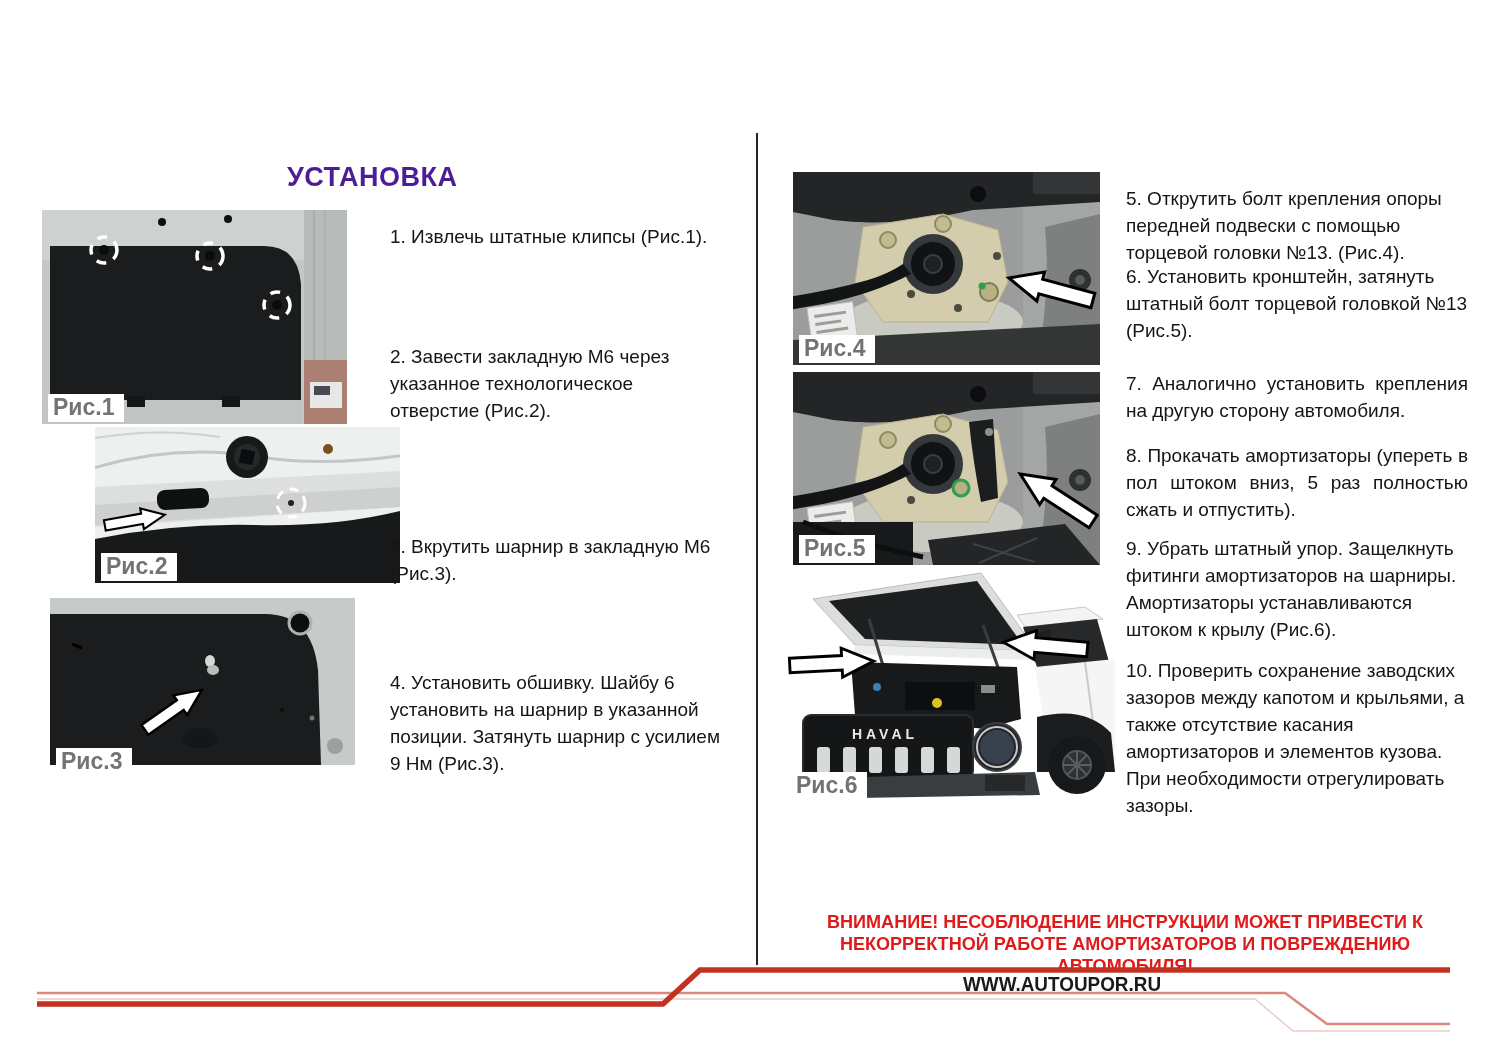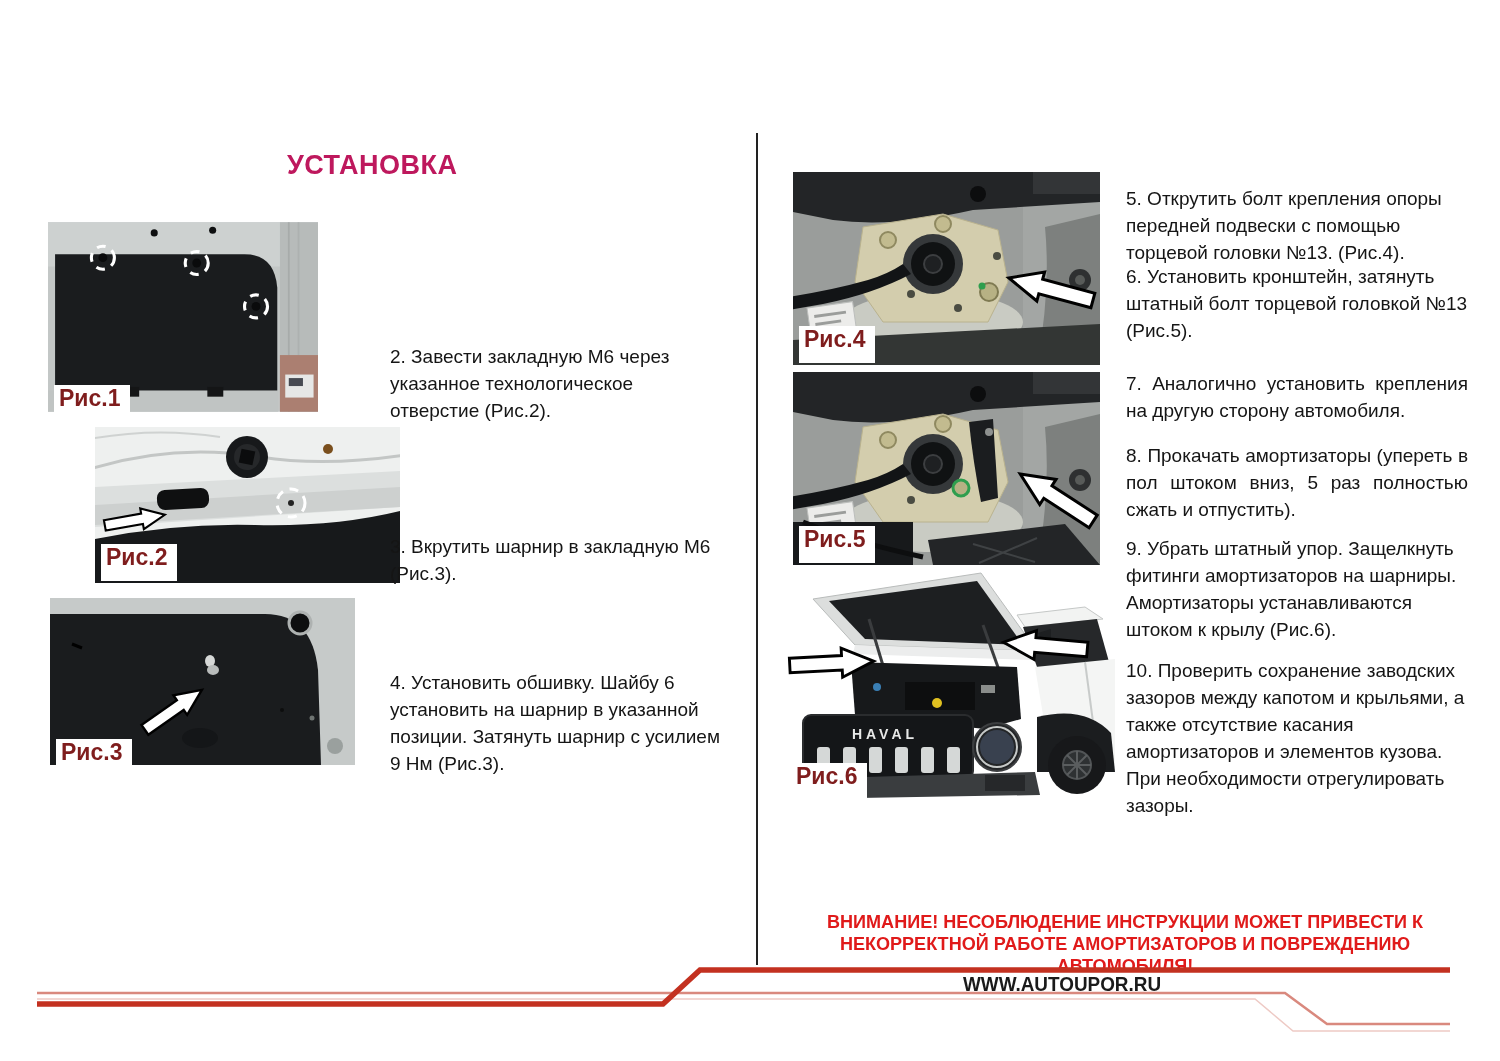--- a/index.html
+++ b/index.html
@@ -1,24 +1,24 @@
 <!DOCTYPE html>
 <html><head>
 <meta charset="utf-8">
 <style>
   html,body{margin:0;padding:0;background:#ffffff;}
   .page{position:relative;width:1500px;height:1061px;background:#ffffff;overflow:hidden;
         font-family:"Liberation Sans",sans-serif;color:#1a1a1a;}
-  .title{position:absolute;left:287px;top:150px;font-size:27px;font-weight:bold;
-         letter-spacing:.5px;color:#be185d;}
+  .title{position:absolute;left:287px;top:162px;font-size:27px;font-weight:bold;
+         letter-spacing:.5px;color:#4c1d95;}
   .divider{position:absolute;left:756px;top:133px;width:2px;height:832px;background:#222;}
   .figure{position:absolute;}
   .figure svg{display:block;width:100%;height:100%;}
-  .fig-label{position:absolute;left:6px;bottom:2px;background:#ffffff;color:#7f1d1d;
-             font-weight:bold;font-size:23px;line-height:27px;padding:0 10px 10px 5px;}
+  .fig-label{position:absolute;left:6px;bottom:2px;background:#ffffff;color:#737373;
+             font-weight:bold;font-size:23px;line-height:27px;padding:0 10px 1px 5px;}
   .step{position:absolute;font-size:19px;line-height:27px;color:#151515;}
   .col-left{left:390px;width:336px;}
   .col-right{left:1126px;width:342px;}
   .justify{text-align:justify;}
   .warning{position:absolute;left:762px;top:911px;width:726px;text-align:center;
            color:#e01a1a;font-weight:bold;font-size:19px;line-height:22px;
            transform:scaleX(0.95);transform-origin:center top;}
   .website{position:absolute;left:762px;top:973px;width:600px;text-align:center;
            color:#1a1a1a;font-weight:bold;font-size:21px;line-height:22px;
            transform:scaleX(0.9);transform-origin:center top;}
@@ -34,21 +34,21 @@
     <defs>
       <g id="arrow">
         <polygon points="0,5 36,5 36,0 58,10 36,20 36,15 0,15" fill="#ffffff" stroke="#000000" stroke-width="2" stroke-linejoin="miter"></polygon>
       </g>
     </defs>
   </svg>
 
   <div class="title">УСТАНОВКА</div>
   <div class="divider"></div>
 
-  <div class="figure" style="left:48px;top:210px;width:270px;height:214px;">
+  <div class="figure" style="left:42px;top:210px;width:305px;height:214px;">
     <svg viewBox="0 0 305 214">
       <rect width="305" height="214" fill="#c3c7c6"></rect>
       <rect width="305" height="50" fill="#cdd1d0"></rect>
       <rect x="262" width="43" height="214" fill="#b7bbba"></rect>
       <line x1="272" y1="0" x2="272" y2="214" stroke="#a7abaa" stroke-width="2"></line>
       <line x1="283" y1="0" x2="283" y2="214" stroke="#adb1b0" stroke-width="2"></line>
       <rect x="262" y="150" width="43" height="64" fill="#ab7f71"></rect>
       <rect x="268" y="172" width="32" height="26" fill="#e6e7e6"></rect>
       <rect x="272" y="176" width="16" height="9" fill="#474a52"></rect>
       <path d="M8,36 H222 Q256,36 259,74 V192 H8 Z" fill="#1a1c1e"></path>
@@ -234,20 +234,21 @@
 
       <path d="M12,212 L250,205 L255,228 L15,232 Z" fill="#3a3d3f"></path>
       <rect x="200" y="208" width="40" height="16" fill="#26282a"></rect>
 
       <use href="#arrow" transform="translate(4,84) rotate(-3) scale(1.45)"></use>
       <use href="#arrow" transform="translate(301,97) rotate(185) scale(1.45)"></use>
     </svg>
     <span class="fig-label">Рис.6</span>
   </div>
 
+  <p class="step col-left" style="top:204px;">1. Извлечь штатные клипсы (Рис.1).</p>
   <p class="step col-left" style="top:324px;">2. Завести закладную М6 через указанное технологическое отверстие (Рис.2).</p>
   <p class="step col-left" style="top:514px;">3. Вкрутить шарнир в закладную М6 (Рис.3).</p>
   <p class="step col-left" style="top:650px;">4. Установить обшивку. Шайбу 6 установить на шарнир в указанной позиции. Затянуть шарнир с усилием 9 Нм (Рис.3).</p>
 
   <p class="step col-right" style="top:166px;">5. Открутить болт крепления опоры передней подвески с помощью торцевой головки №13. (Рис.4).</p>
   <p class="step col-right" style="top:244px;">6. Установить кронштейн, затянуть штатный болт торцевой головкой №13 (Рис.5).</p>
   <p class="step col-right justify" style="top:357px;margin-top:13px;">7. Аналогично установить крепления на другую сторону автомобиля.</p>
   <p class="step col-right justify" style="top:423px;">8. Прокачать амортизаторы (упереть в пол штоком вниз, 5 раз полностью сжать и отпустить).</p>
   <p class="step col-right" style="top:516px;">9. Убрать штатный упор. Защелкнуть фитинги амортизаторов на шарниры. Амортизаторы устанавливаются штоком к крылу (Рис.6).</p>
   <p class="step col-right" style="top:638px;">10. Проверить сохранение заводских зазоров между капотом и крыльями, а также отсутствие касания амортизаторов и элементов кузова. При необходимости отрегулировать зазоры.</p>

